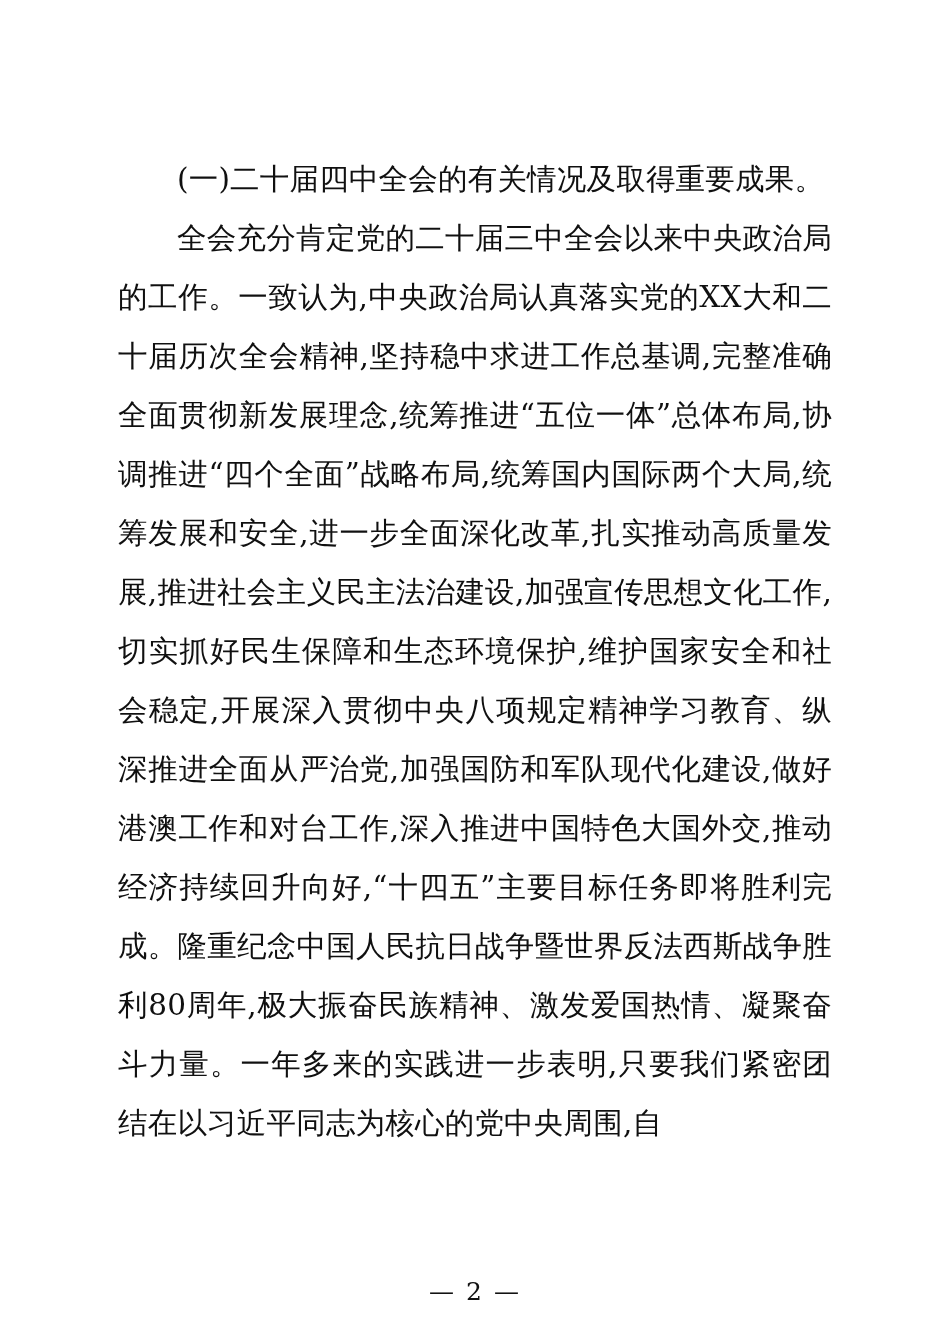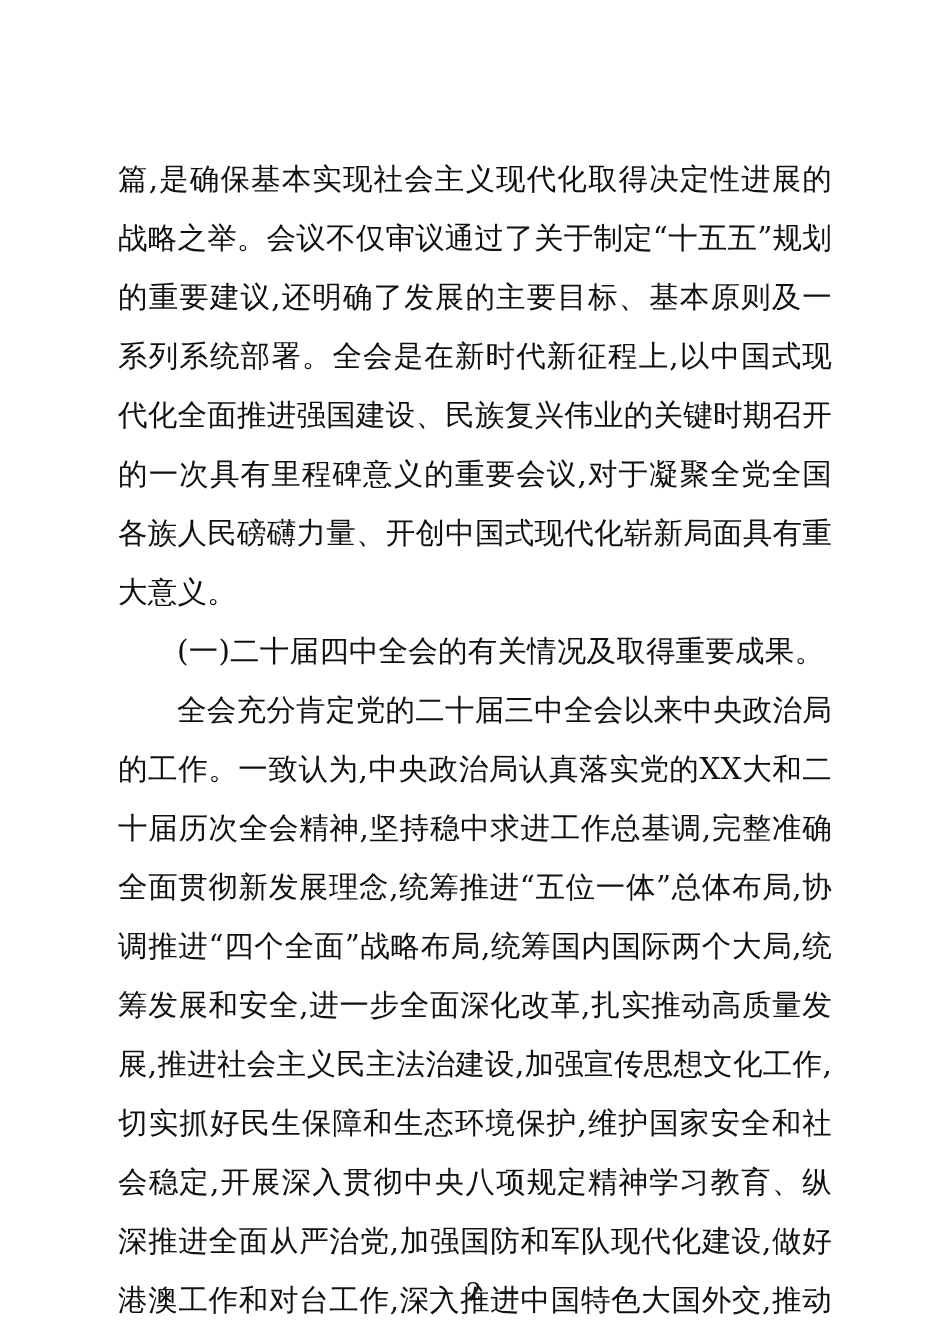--- a/index.html
+++ b/index.html
@@ -45,18 +45,17 @@
     color: #121212;
     font-family: "DejaVu Serif", "Liberation Serif", serif;
     letter-spacing: 2px;
   }
 </style>
 </head>
 <body>
 
 <div class="page">
   <div class="body-area">
-    <p class="para">篇,是确保基本实现社会主义现代化取得决定性进展的战略之举。会议不仅审议通过了关于制定“十五五”规划的重要建议,还明确了发展的主要目标、基本原则及一系列系统部署。全会是在新时代新征程上,以中国式现代化全面推进强国建设、民族复兴伟业的关键时期召开的一次具有里程碑意义的重要会议,对于凝聚全党全国各族人民磅礴力量、开创中国式现代化崭新局面具有重大意义。</p>
     <p class="para indent">(一)二十届四中全会的有关情况及取得重要成果。</p>
     <p class="para indent">全会充分肯定党的二十届三中全会以来中央政治局的工作。一致认为,中央政治局认真落实党的XX大和二十届历次全会精神,坚持稳中求进工作总基调,完整准确全面贯彻新发展理念,统筹推进“五位一体”总体布局,协调推进“四个全面”战略布局,统筹国内国际两个大局,统筹发展和安全,进一步全面深化改革,扎实推动高质量发展,推进社会主义民主法治建设,加强宣传思想文化工作,切实抓好民生保障和生态环境保护,维护国家安全和社会稳定,开展深入贯彻中央八项规定精神学习教育、纵深推进全面从严治党,加强国防和军队现代化建设,做好港澳工作和对台工作,深入推进中国特色大国外交,推动经济持续回升向好,“十四五”主要目标任务即将胜利完成。隆重纪念中国人民抗日战争暨世界反法西斯战争胜利80周年,极大振奋民族精神、激发爱国热情、凝聚奋斗力量。一年多来的实践进一步表明,只要我们紧密团结在以习近平同志为核心的党中央周围,自</p>
   </div>
   <div class="footer">— 2 —</div>
 </div>
 
 </body></html>

